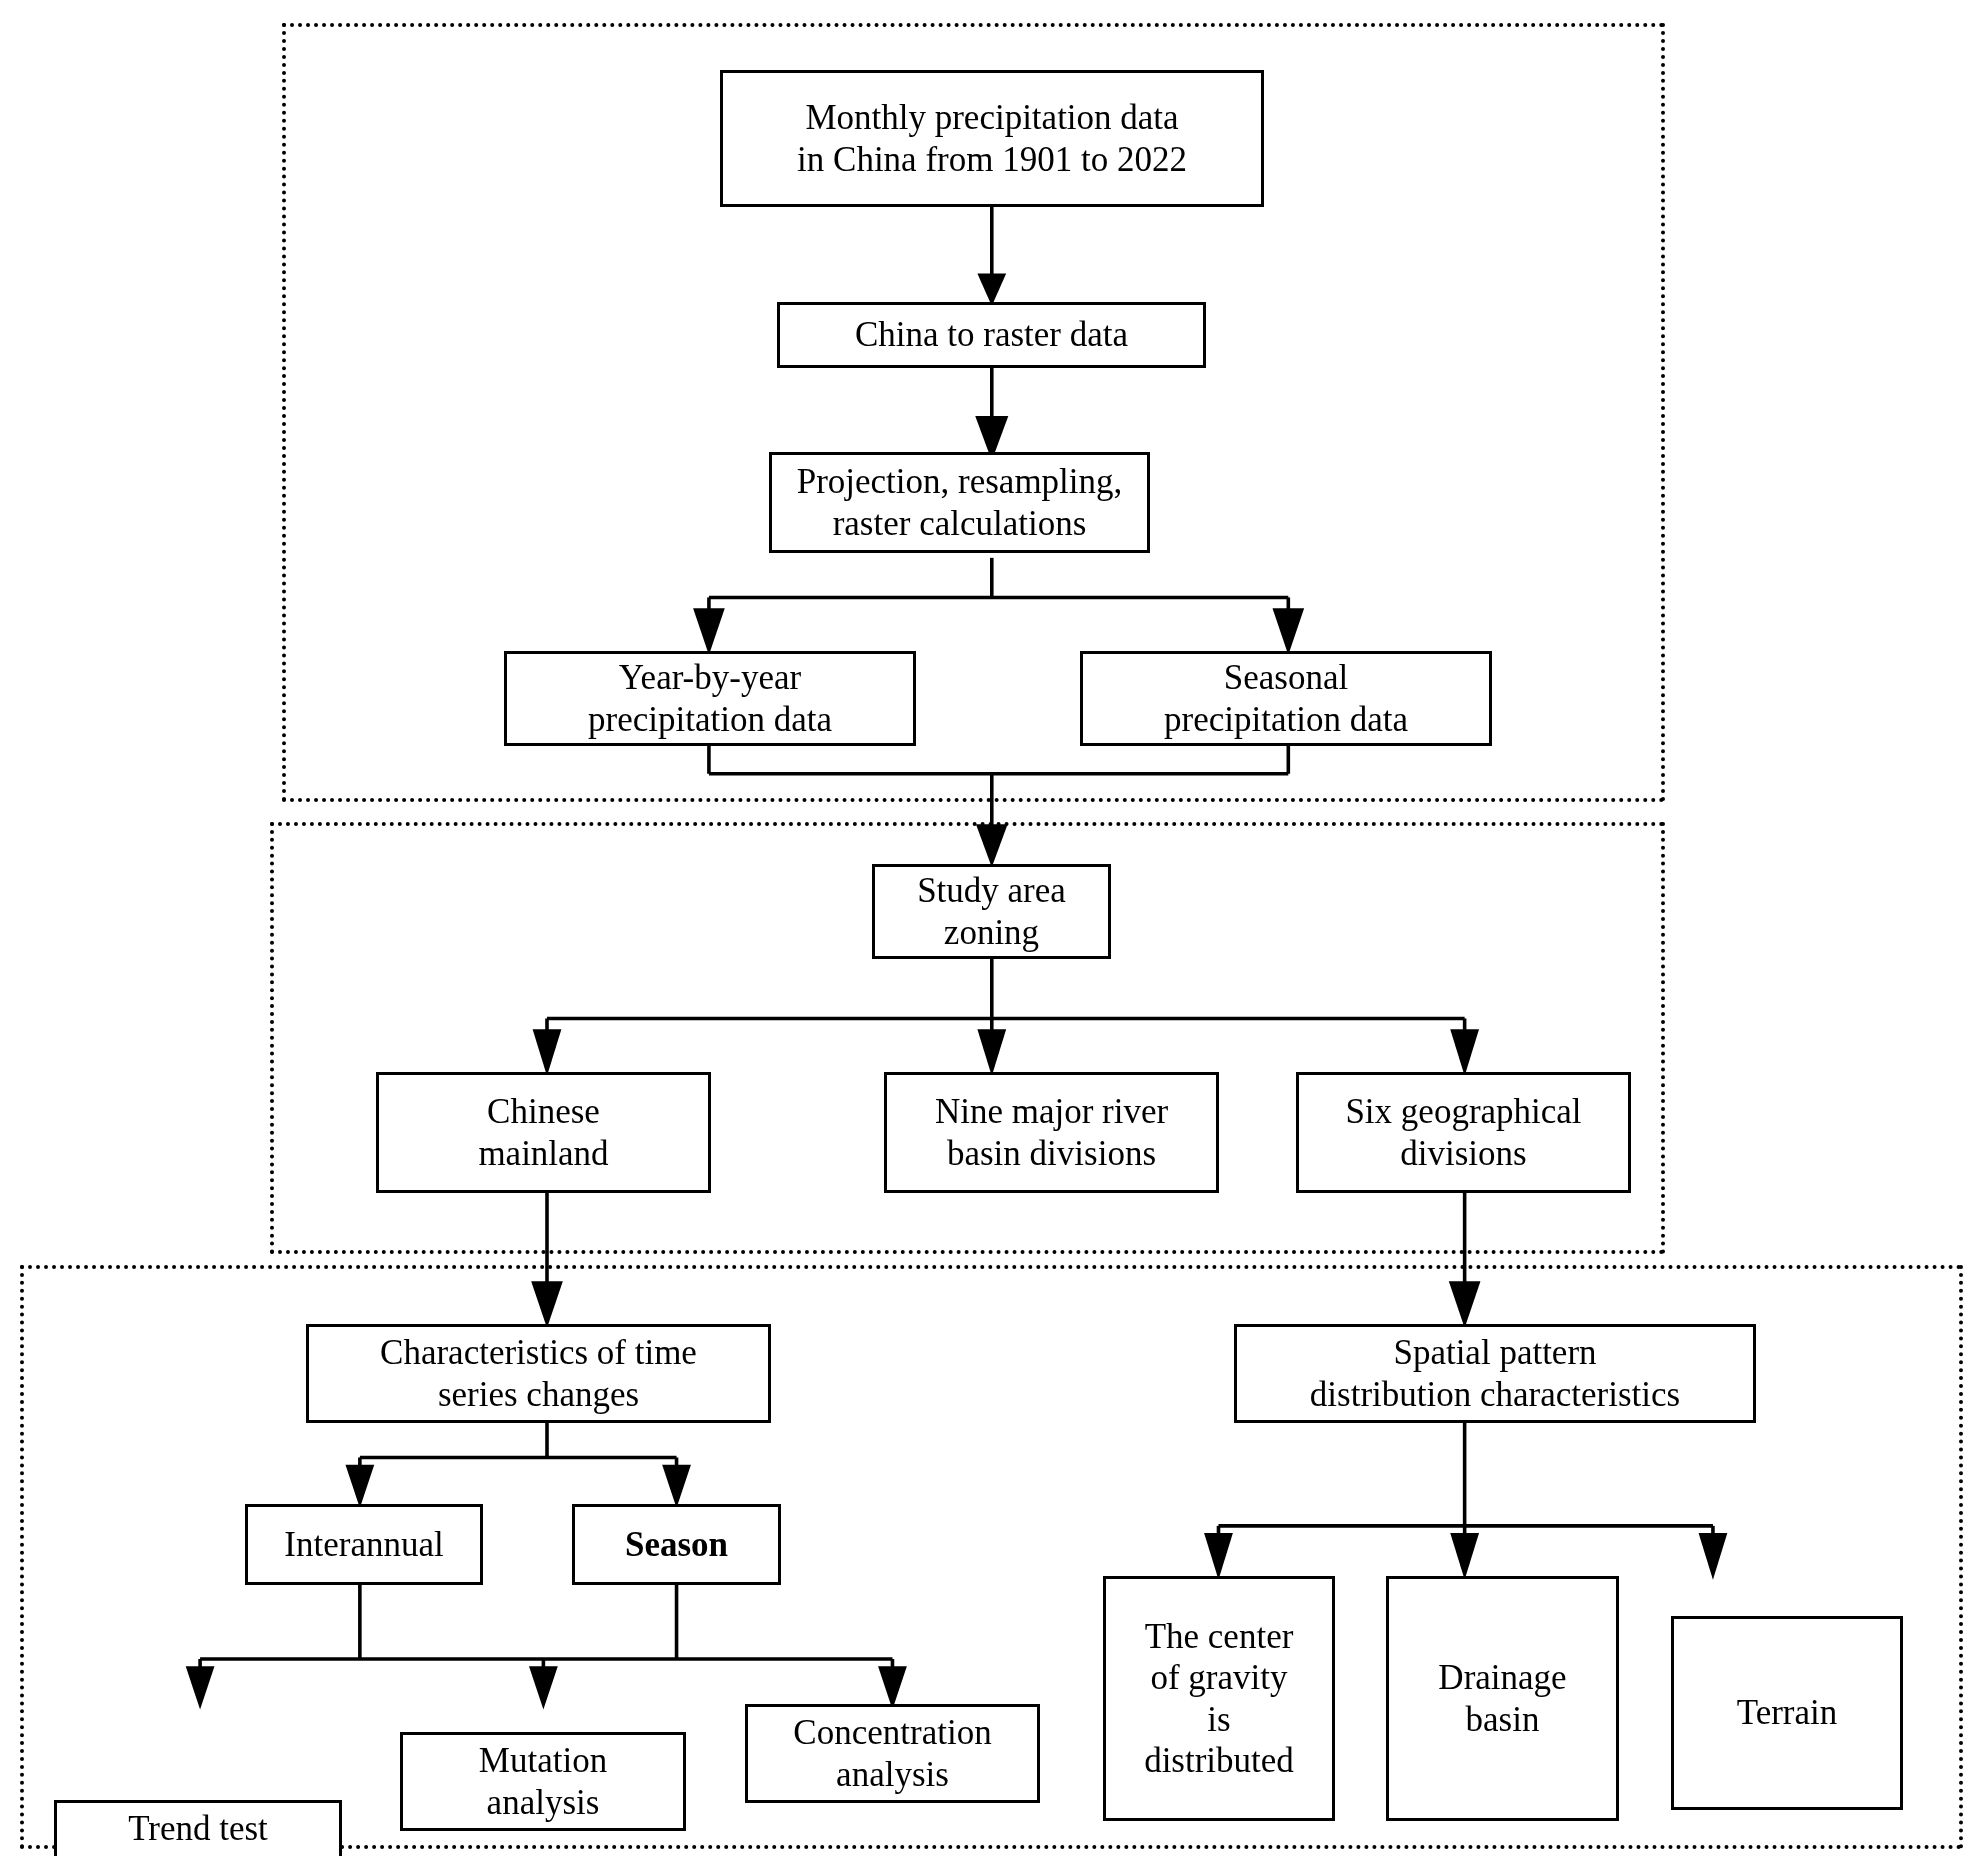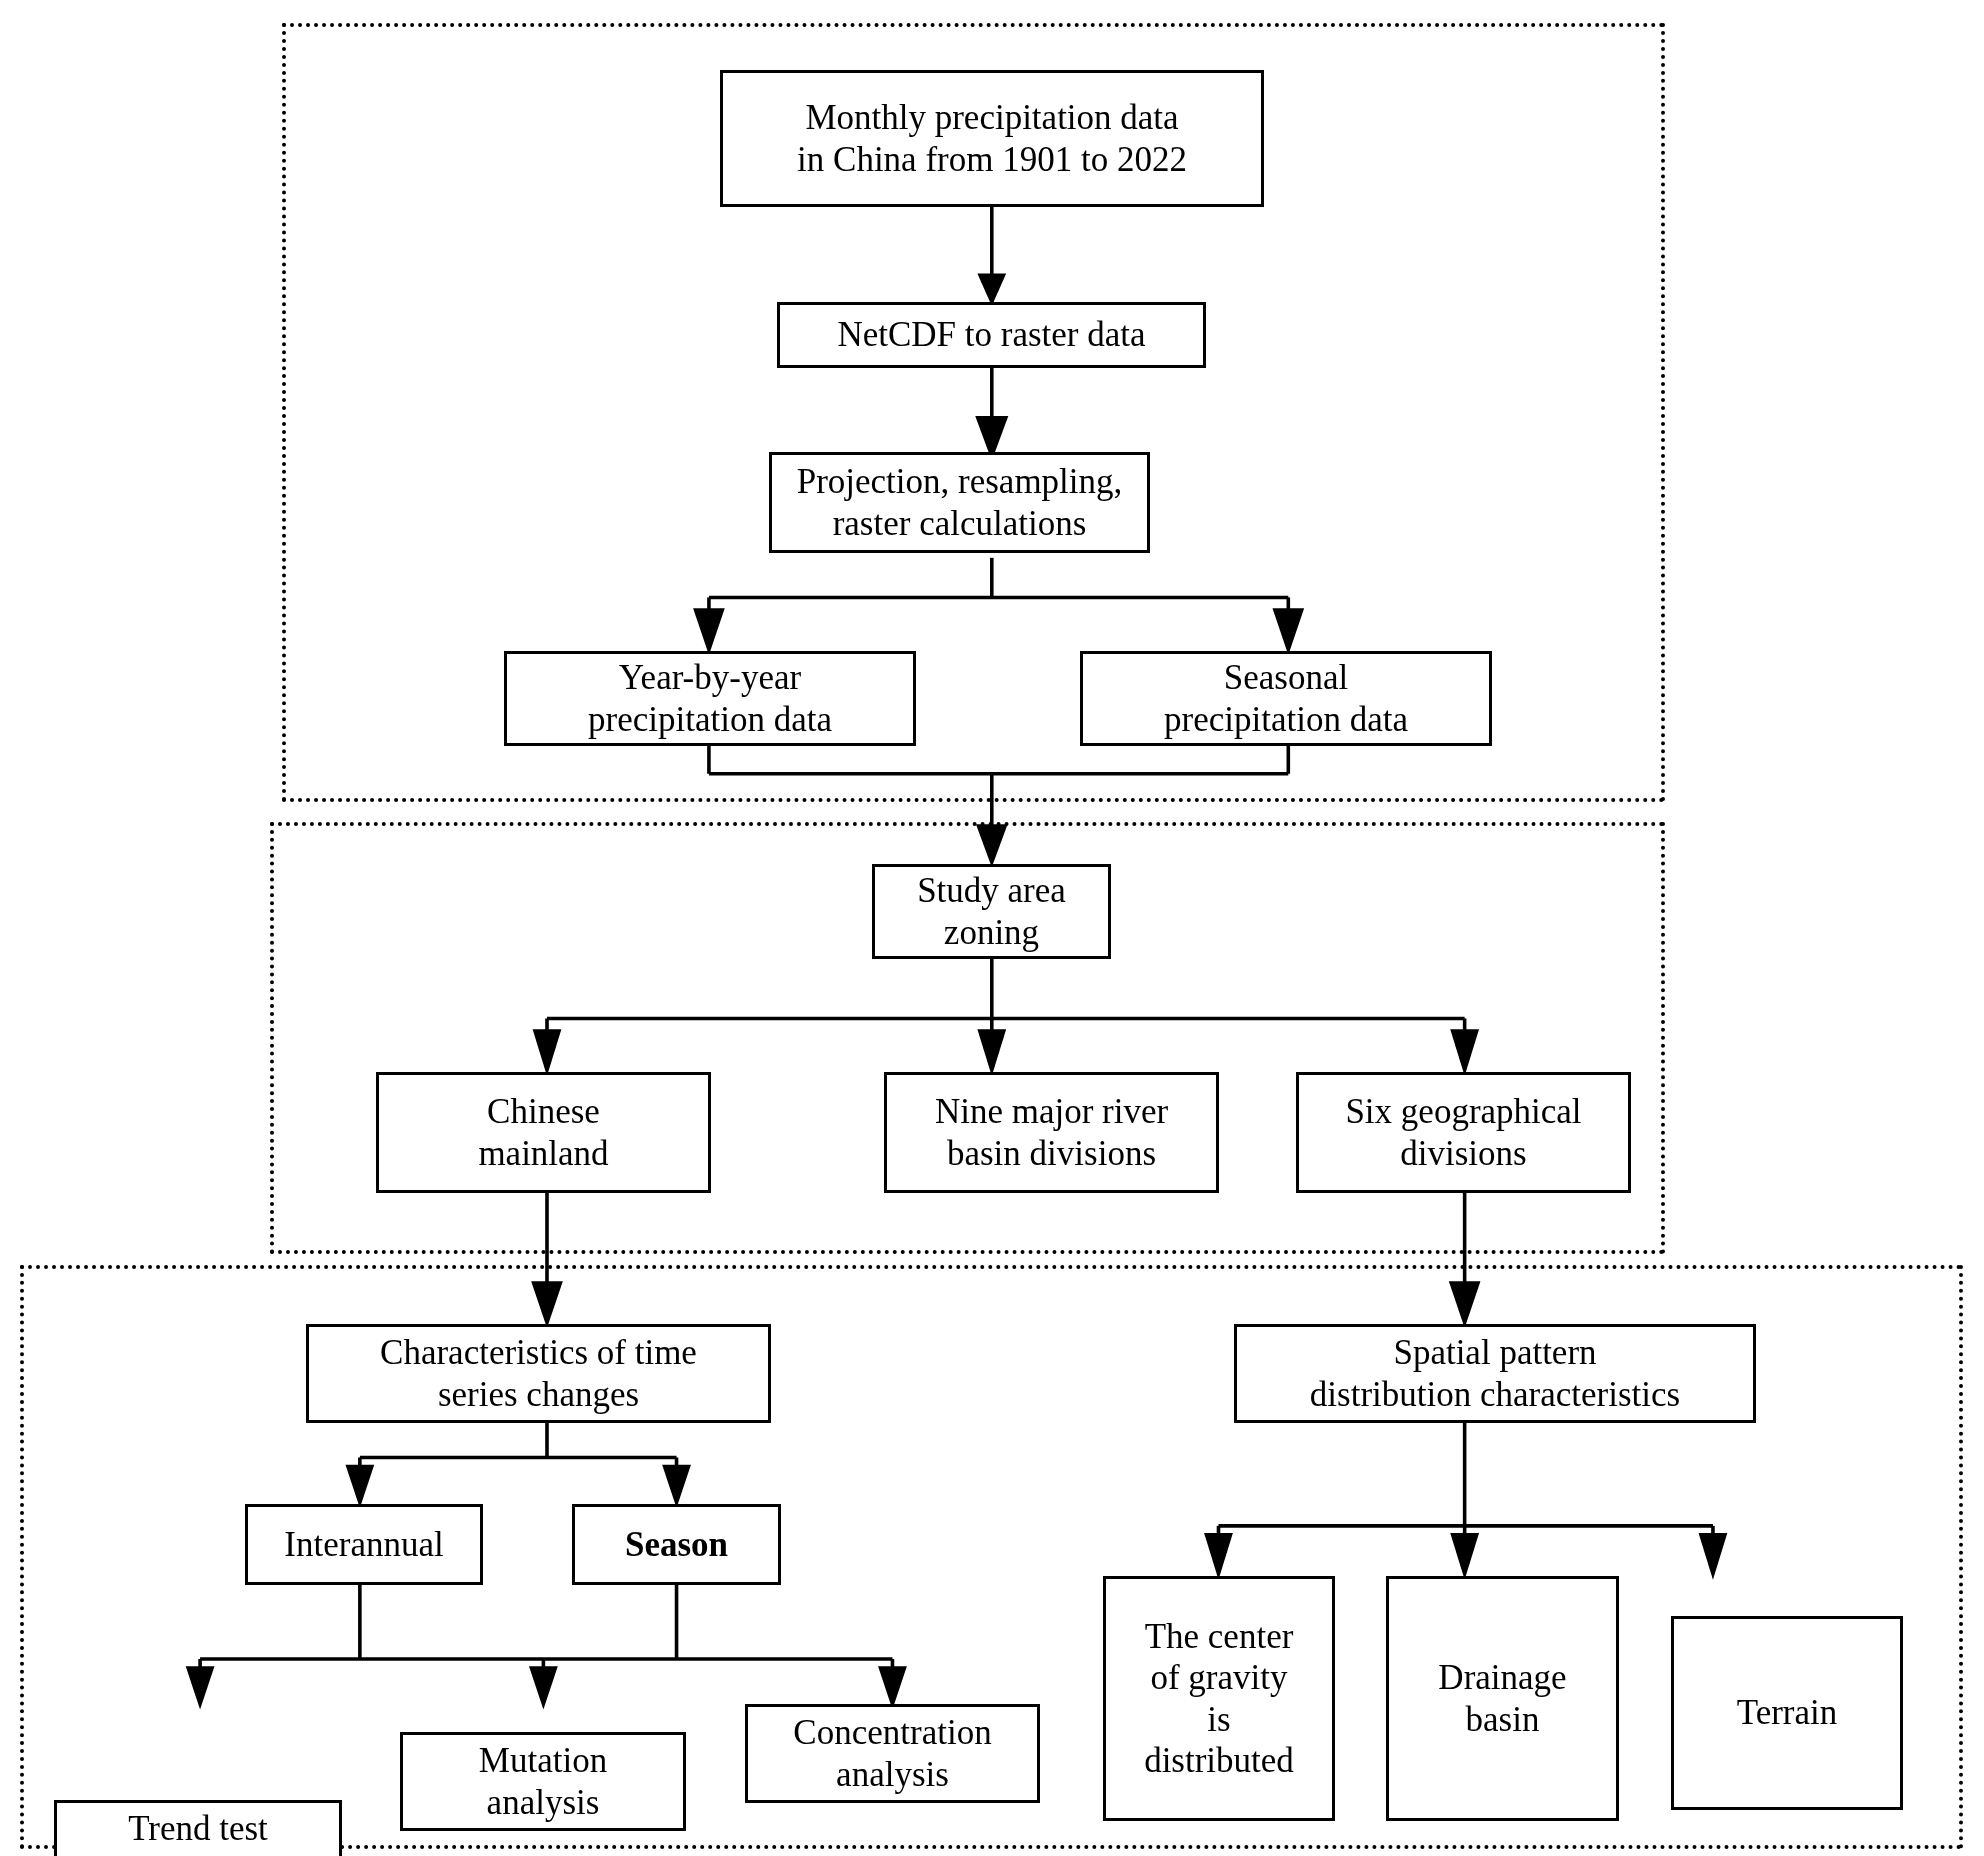--- a/index.html
+++ b/index.html
@@ -85,21 +85,21 @@
     <polygon points="2015,2130 2055,2130 2035,2195"></polygon>
     <line x1="2380" y1="2120" x2="2380" y2="2140"></line>
     <polygon points="2360,2130 2400,2130 2380,2195"></polygon>
   </svg>
 
   <div class="node" style="left:720px;top:70px;width:544px;height:137px;">
     <span>Monthly precipitation data<br>in China from 1901 to 2022</span>
   </div>
 
   <div class="node" style="left:777px;top:302px;width:429px;height:66px;">
-    <span>NetCDF to raster data</span>
+    <span>China to raster data</span>
   </div>
 
   <div class="node" style="left:769px;top:452px;width:381px;height:101px;">
     <span>Projection, resampling,<br>raster calculations</span>
   </div>
 
   <div class="node" style="left:504px;top:651px;width:412px;height:95px;">
     <span>Year-by-year<br>precipitation data</span>
   </div>
 

